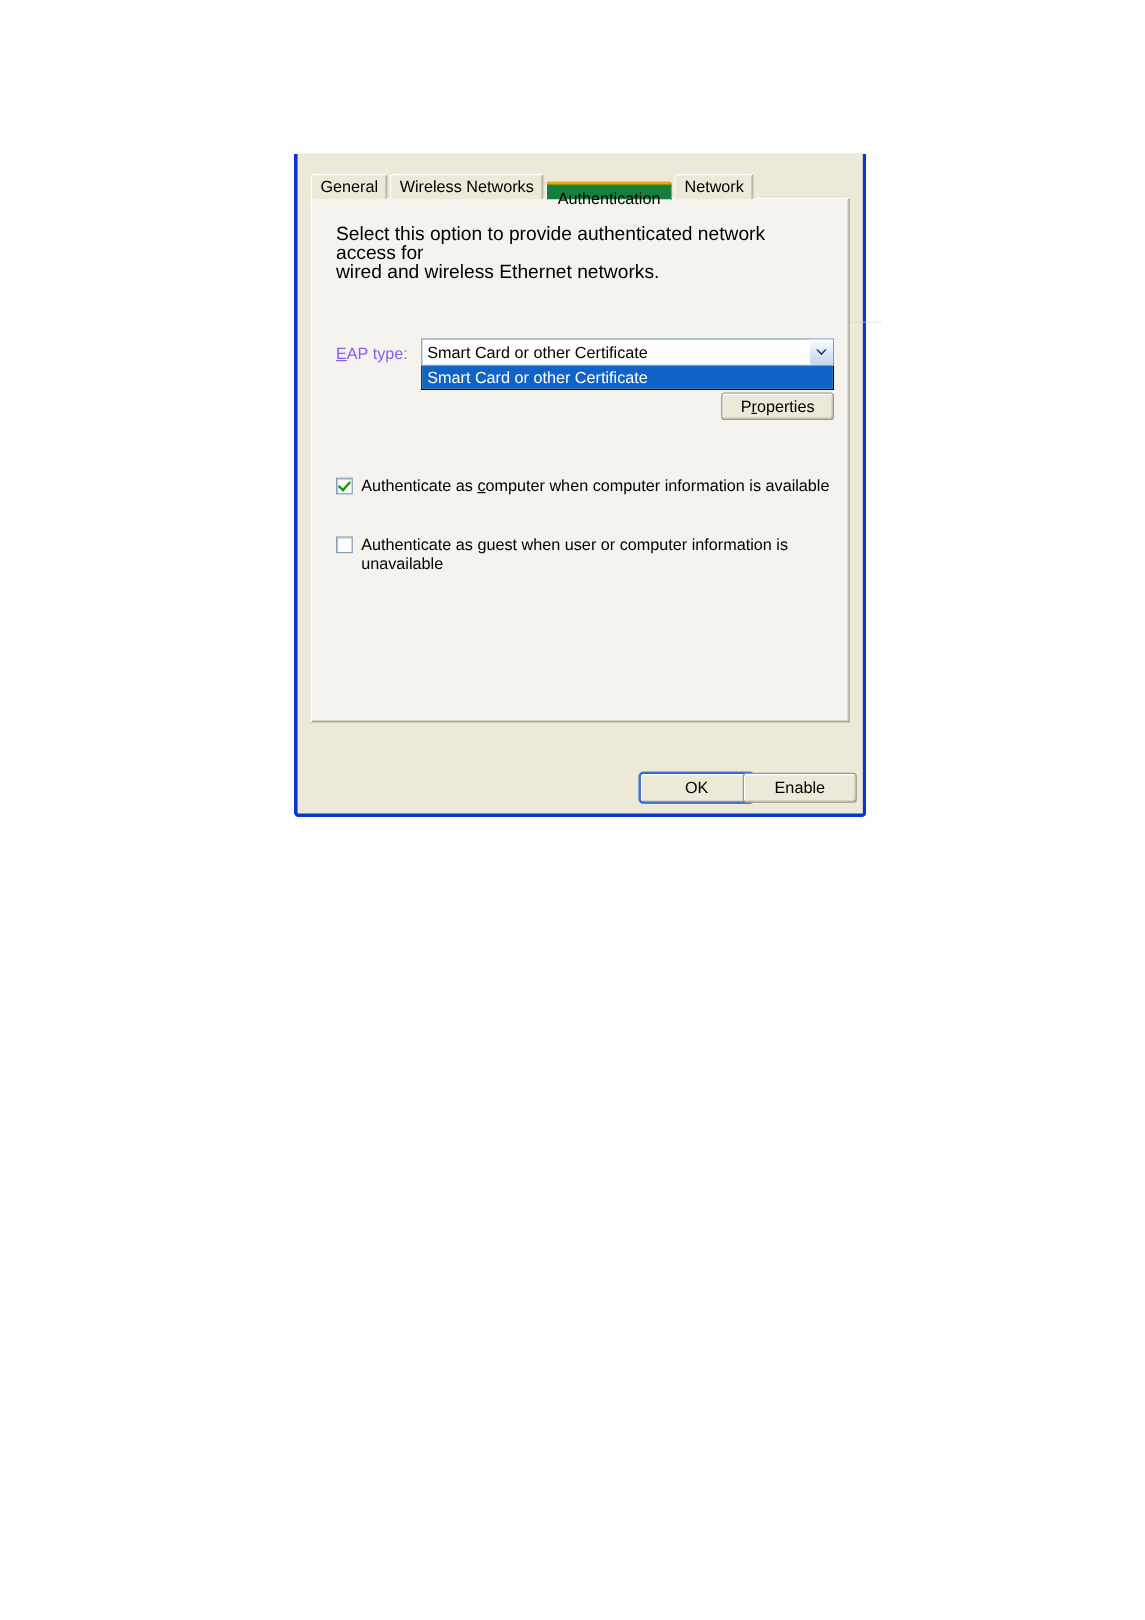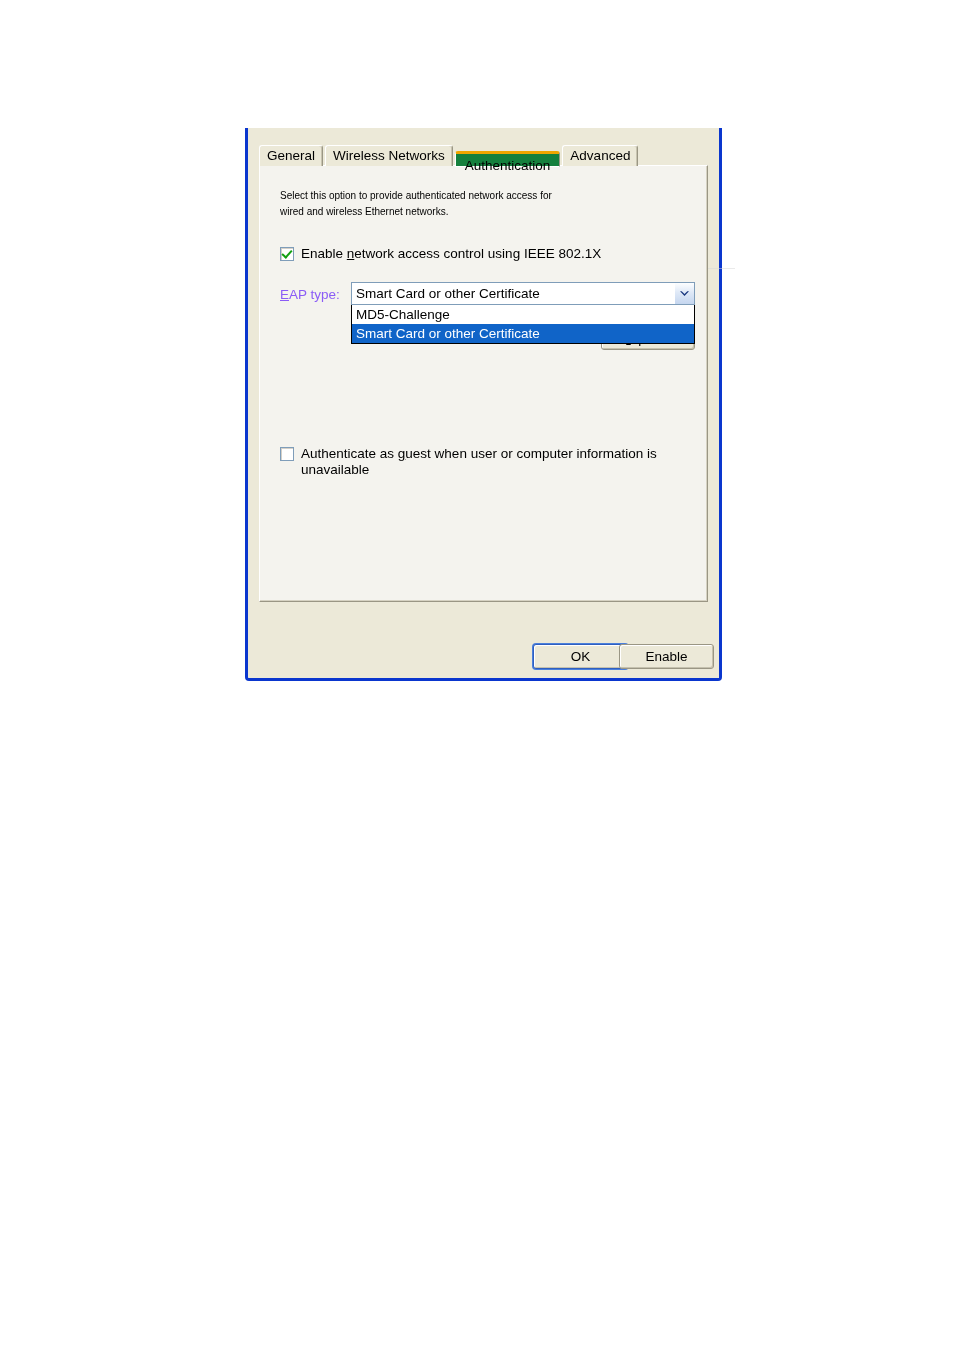--- a/index.html
+++ b/index.html
@@ -153,21 +153,21 @@
     box-shadow: inset -1px -1px 0 #d6d2c2;
     z-index: 3;
   }
 
   
   .intro {
     position: absolute;
     left: 20px;
     top: 22px;
     width: 408px;
-    font-size: 10px;
+    font-size: 16px;
     color: #000000;
     line-height: 16px;
   }
 
   .checkrow {
     position: absolute;
     display: flex;
     align-items: flex-start;
     font-size: 13.5px;
     color: #000000;
@@ -348,57 +348,56 @@
     <div class="caption-btn close">✕</div>
   </div>
 </div>
 
 <div id="dialog">
 
   <div id="tabstrip">
     <div class="tab">General</div>
     <div class="tab">Wireless Networks</div>
     <div class="tab active">Authentication</div>
-    <div class="tab">Advanced</div>
+    <div class="tab">Network</div>
   </div>
 
   <div id="tabpanel">
 
     <div class="intro">
       <span>Select this option to provide authenticated network access for</span><br>
       <span>wired and wireless Ethernet networks.</span>
     </div>
 
-    <div class="checkrow" id="row-enable">
-      <div class="cb checked"></div>
-      <div class="lbl"><span>Enable </span><span class="u">n</span><span>etwork access control using IEEE 802.1X</span></div>
-    </div>
 
     <div id="eap-label"><span class="u">E</span><span>AP type:</span></div>
 
     <div id="eap-combo">
       <div class="val">Smart Card or other Certificate</div>
       <div id="eap-arrow">
         <svg width="11" height="7" viewBox="0 0 11 7">
           <path d="M1 1.2 L5.5 6 L10 1.2 L8.3 1.2 L5.5 4.1 L2.7 1.2 Z" fill="#19377F"></path>
         </svg>
       </div>
     </div>
 
     <div id="eap-list">
-      <div class="opt">MD5-Challenge</div>
       <div class="opt selected">Smart Card or other Certificate</div>
     </div>
 
     <div id="btn-props">
         <span>P</span>
         <span class="u">r</span>
         <span>operties</span>
       </div>
 
+    <div class="checkrow" id="row-comp">
+      <div class="cb checked"></div>
+      <div class="lbl"><span>Authenticate as </span><span class="u">c</span><span>omputer when computer information is available</span></div>
+    </div>
 
     <div class="checkrow" id="row-guest">
       <div class="cb"></div>
       <div class="lbl"><span>Authenticate as </span><span class="u">g</span><span>uest when user or computer information is unavailable</span></div>
     </div>
 
   </div>
 
   <div class="dlgbtn" id="btn-ok">OK</div>
   <div class="dlgbtn" id="btn-cancel">Enable</div>

